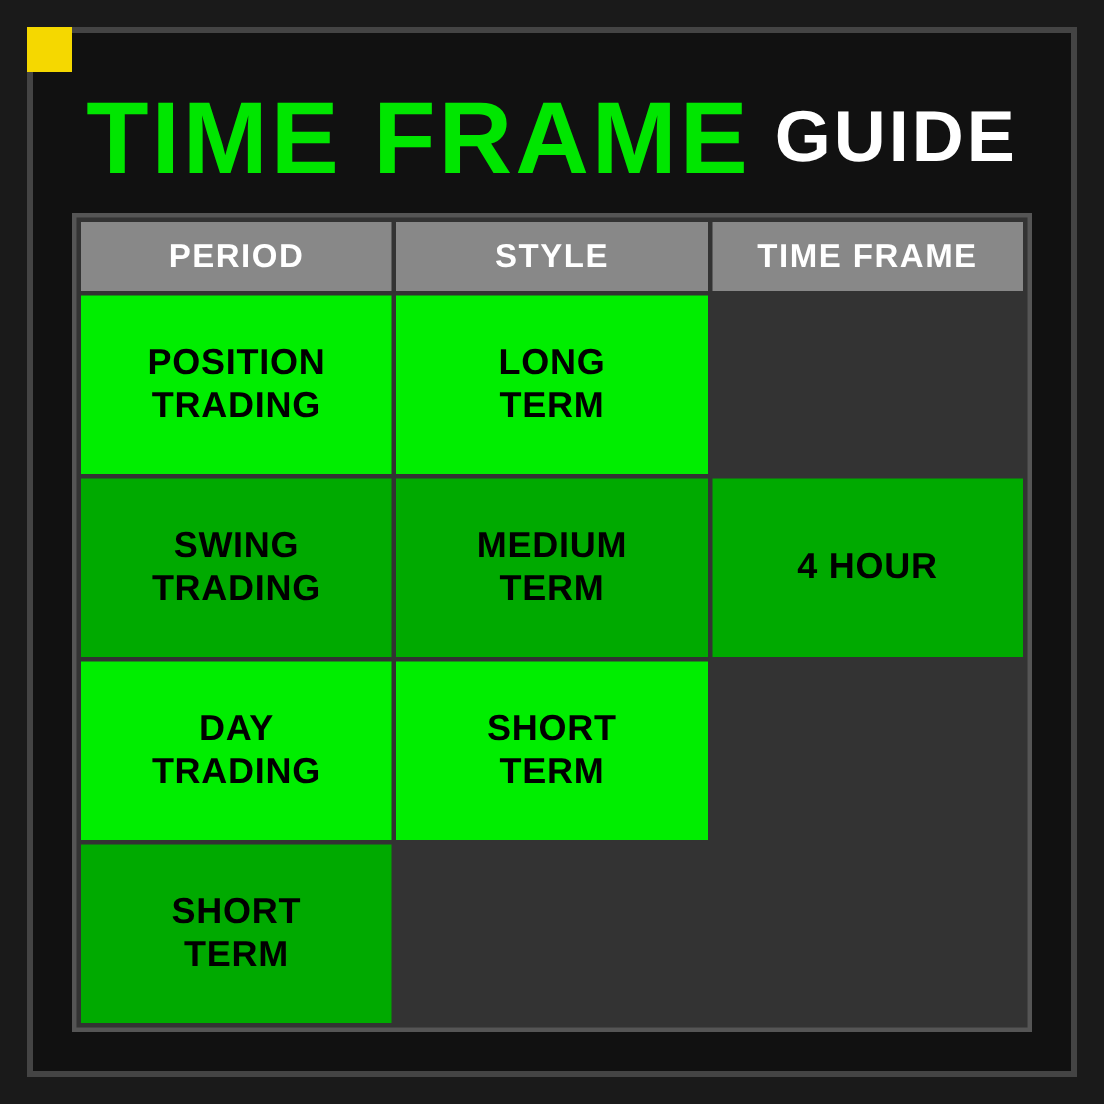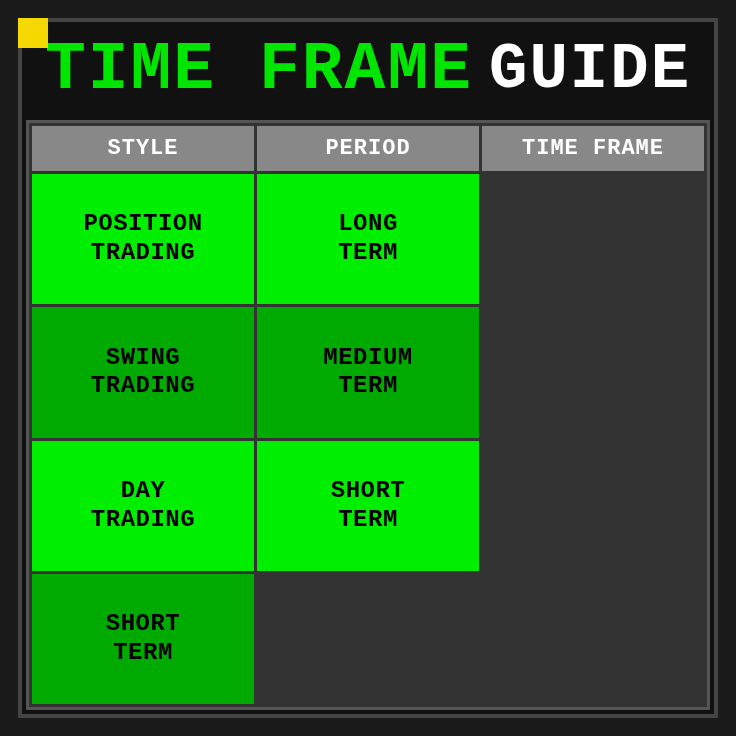--- a/index.html
+++ b/index.html
@@ -15,24 +15,23 @@
       overflow: hidden;
     }
 
     .container {
       width: 700px;
       height: 700px;
       background-color: #111;
       border: 4px solid #444;
       display: flex;
       flex-direction: column;
-      padding: 4px;
+      padding: 26px;
       gap: 8px;
       position: relative;
-      font-family: Liberation Mono, monospace;
     }
 
     
     .container::before {
       content: '';
       position: absolute;
       top: -4px;
       left: -4px;
       width: 30px;
       height: 30px;
@@ -51,21 +50,21 @@
     .title-green {
       font-size: 68px;
       font-weight: 900;
       color: #00e600;
       letter-spacing: 2px;
       line-height: 1;
       text-transform: uppercase;
     }
 
     .title-white {
-      font-size: 64px;
+      font-size: 48px;
       font-weight: 900;
       color: #ffffff;
       letter-spacing: 2px;
       line-height: 1;
       text-transform: uppercase;
     }
 
     .table-wrapper {
       flex: 1;
       border: 3px solid #555;
@@ -134,35 +133,36 @@
 <body>
 
 <div class="container">
   <div class="title-row">
     <span class="title-green">TIME FRAME</span>
     <span class="title-white">GUIDE</span>
   </div>
 
   <div class="table-wrapper">
     <div class="table-header">
+      <div class="header-cell">PERIOD</div>
       <div class="header-cell">STYLE</div>
-      <div class="header-cell">PERIOD</div>
       <div class="header-cell">TIME FRAME</div>
     </div>
 
     <div class="table-body">
 
       <div class="table-row">
         <div class="data-cell bright">POSITION<br>TRADING</div>
         <div class="data-cell bright">LONG<br>TERM</div>
       </div>
 
       <div class="table-row">
         <div class="data-cell dark">SWING<br>TRADING</div>
         <div class="data-cell dark">MEDIUM<br>TERM</div>
+        <div class="data-cell dark">4 HOUR</div>
       </div>
 
       <div class="table-row">
         <div class="data-cell bright">DAY<br>TRADING</div>
         <div class="data-cell bright">SHORT<br>TERM</div>
       </div>
 
       <div class="table-row">
         <div class="data-cell dark">SHORT<br>TERM</div>
       </div>

